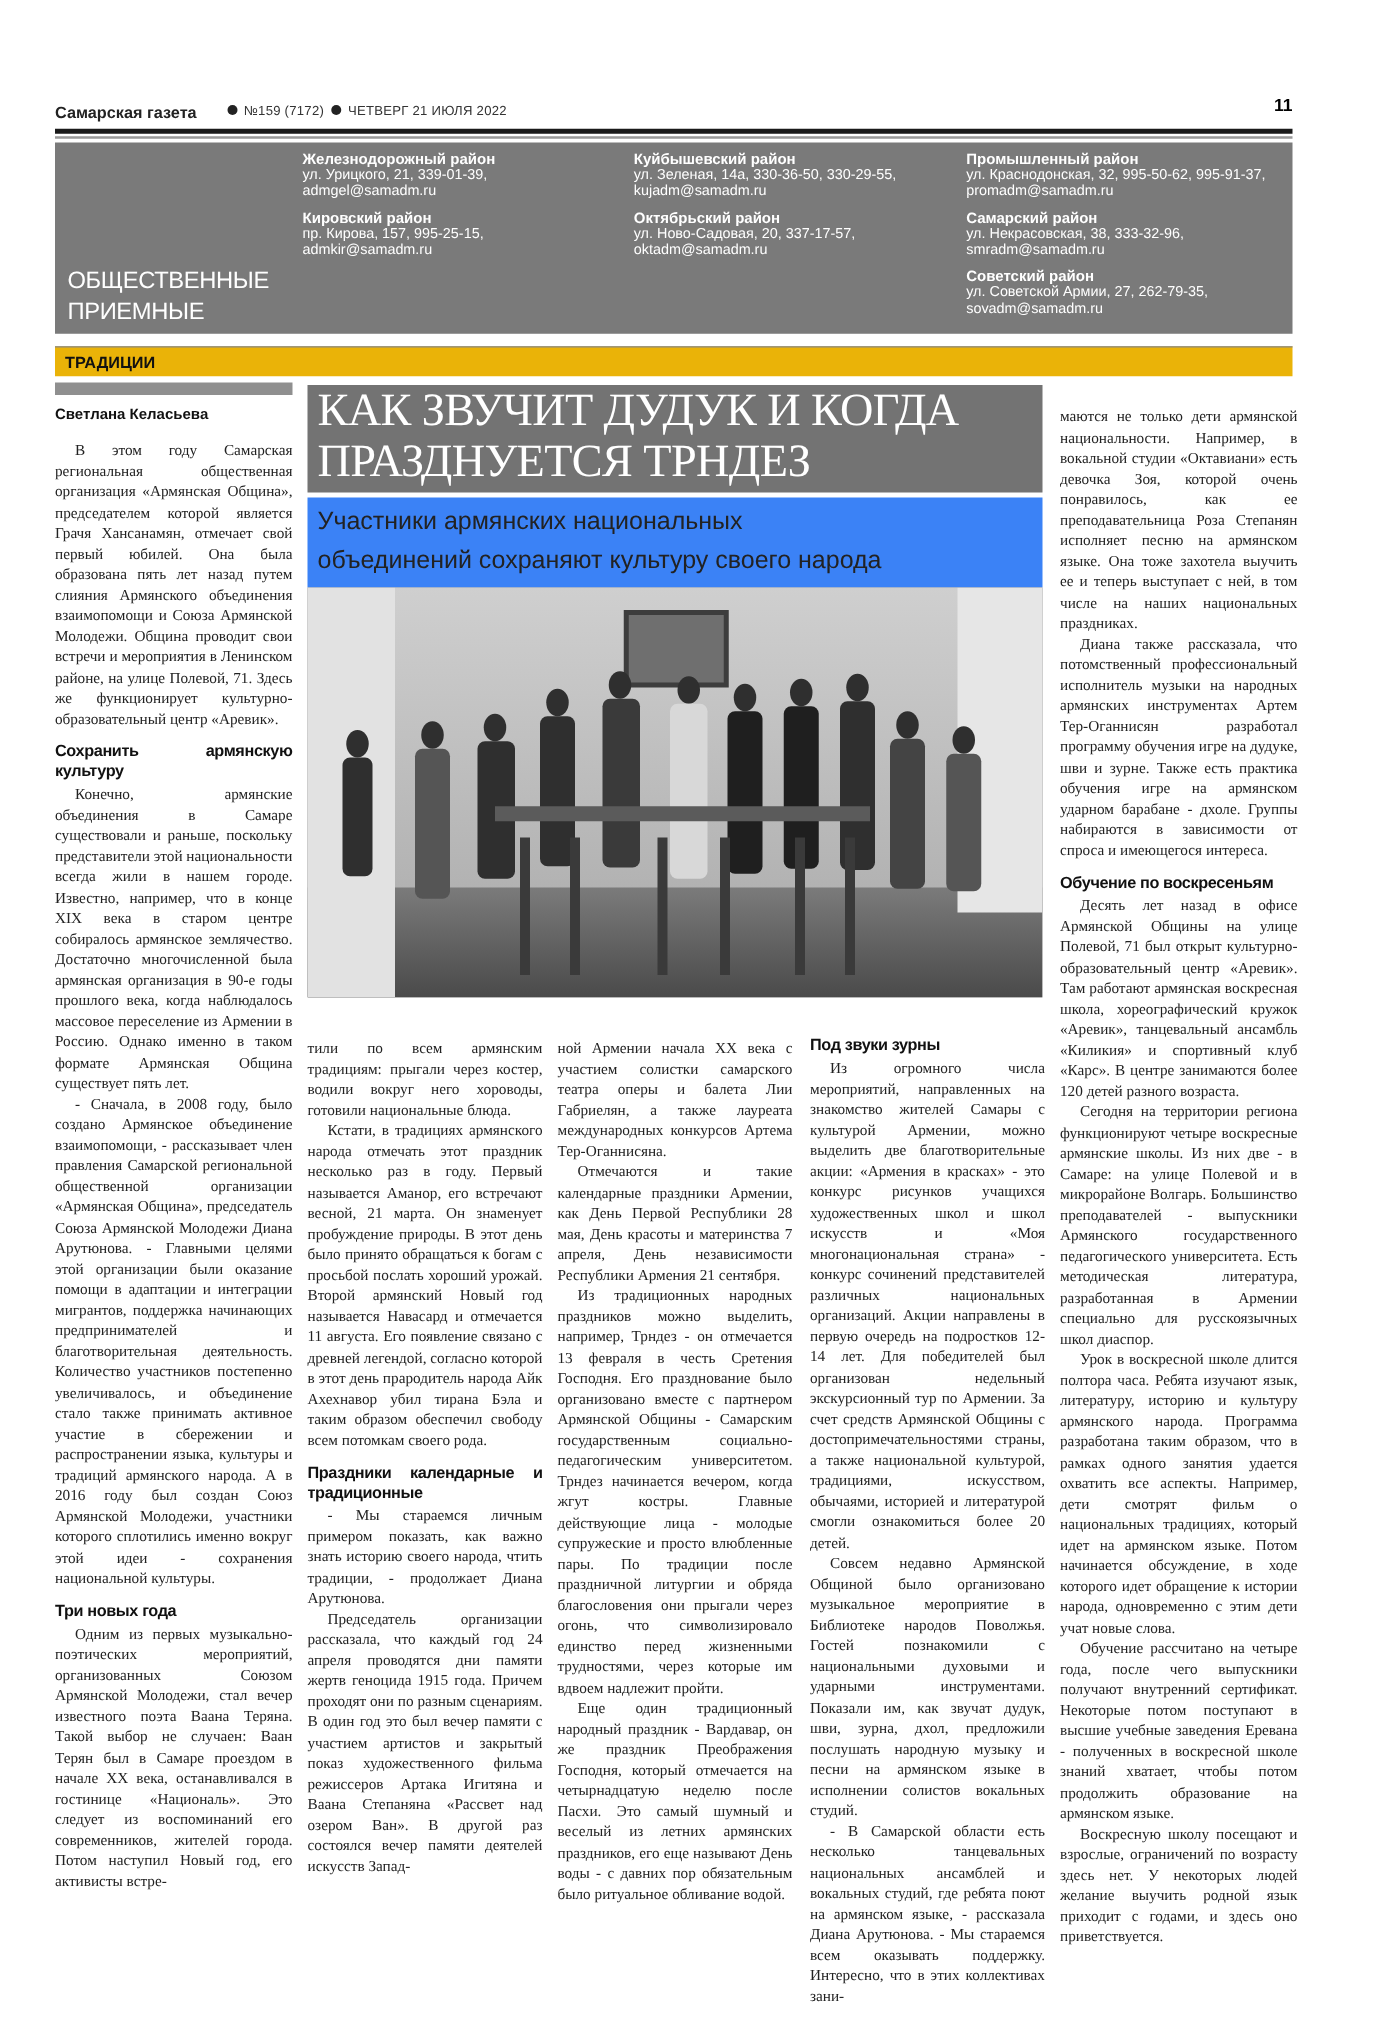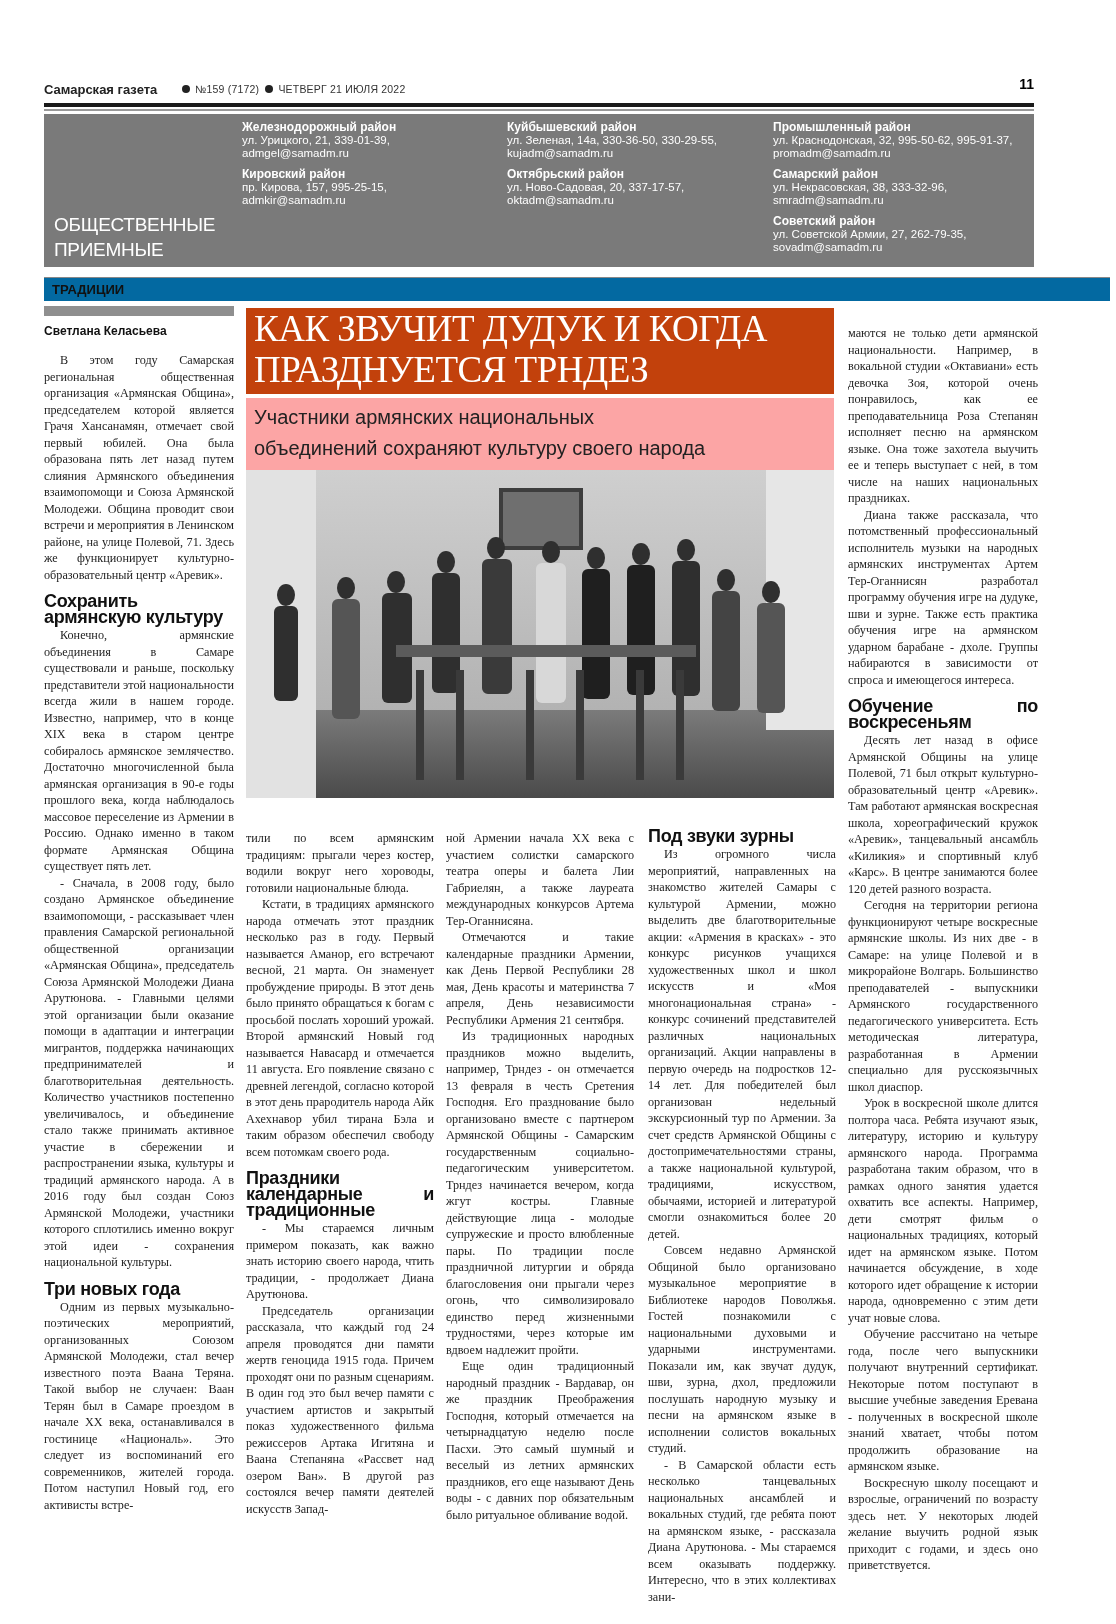--- a/index.html
+++ b/index.html
@@ -16,40 +16,40 @@
 
   .reception { position: absolute; left: 44px; top: 114px; width: 990px; height: 153px; background: #7a7a7a; }
   .reception .rtitle { position: absolute; left: 10px; top: 98px; font-family: "Liberation Sans", sans-serif; font-size: 19px; line-height: 25px; color: #fff; letter-spacing: -0.3px; }
   .reception .col { position: absolute; top: 7px; font-family: "Liberation Sans", sans-serif; color: #fff; font-size: 11.5px; line-height: 13px; }
   .reception .col .entry { margin-bottom: 8px; }
   .reception .col .entry .name { font-weight: bold; font-size: 12px; }
   .reception .c1 { left: 198px; width: 255px; }
   .reception .c2 { left: 463px; width: 255px; }
   .reception .c3 { left: 729px; width: 260px; }
 
-  .section-bar { position: absolute; left: 44px; top: 277px; width: 1066px; height: 24px; background: #0369a1; border-top: 1px solid #888; }
+  .section-bar { position: absolute; left: 44px; top: 277px; width: 990px; height: 24px; background: #eab308; border-top: 1px solid #888; }
   .section-bar span { position: absolute; left: 8px; top: 4px; font-family: "Liberation Sans", sans-serif; font-weight: bold; font-size: 13px; color: #111; }
 
   .grayline { position: absolute; left: 44px; top: 306px; width: 190px; height: 10px; background: #8f8f8f; }
 
   .author { position: absolute; left: 44px; top: 324px; font-family: "Liberation Sans", sans-serif; font-weight: bold; font-size: 12px; color: #111; }
 
   .col-text { position: absolute; font-size: 12.2px; line-height: 16.5px; text-align: justify; color: #222; hyphens: auto; margin-top: 20px; }
   .col-text p { text-indent: 16px; margin-bottom: 0; }
-  .col-text h3 { font-family: "Liberation Sans", sans-serif; font-weight: bold; font-size: 18px; line-height: 16px; color: #111; margin: 10px 0 2px 0; letter-spacing: -0.3px; }
+  .col-text h3 { font-family: "Liberation Sans", sans-serif; font-weight: bold; font-size: 13px; line-height: 16px; color: #111; margin: 10px 0 2px 0; letter-spacing: -0.3px; }
   .col-text h3.first { margin-top: 0; }
   .col-a { left: 44px; top: 332px; width: 190px; }
   .col-b { left: 246px; top: 810px; width: 188px; }
   .col-c { left: 446px; top: 810px; width: 188px; }
   .col-d { left: 648px; top: 808px; width: 188px; }
   .col-e { left: 848px; top: 305px; width: 190px; }
 
-  .headline-box { position: absolute; left: 246px; top: 308px; width: 588px; height: 86px; background: #c2410c; }
+  .headline-box { position: absolute; left: 246px; top: 308px; width: 588px; height: 86px; background: #737373; }
   .headline-box h1 { position: absolute; left: 8px; top: 0px; font-family: "Liberation Serif", serif; font-weight: normal; font-size: 37px; line-height: 41px; color: #fff; letter-spacing: -0.5px; }
-  .subhead { position: absolute; left: 246px; top: 398px; width: 588px; height: 72px; background: #fca5a5; }
+  .subhead { position: absolute; left: 246px; top: 398px; width: 588px; height: 72px; background: #3b82f6; }
   .subhead p { position: absolute; left: 8px; top: 4px; font-family: "Liberation Sans", sans-serif; font-size: 20px; line-height: 31px; color: #222; }
 
   .photo { position: absolute; left: 246px; top: 470px; width: 588px; height: 328px; overflow: hidden; background: #9b9b9b; }
 </style>
 </head>
 <body>
 
 <div class="masthead">
   <span class="paper">Самарская газета</span>
   <span class="meta">

